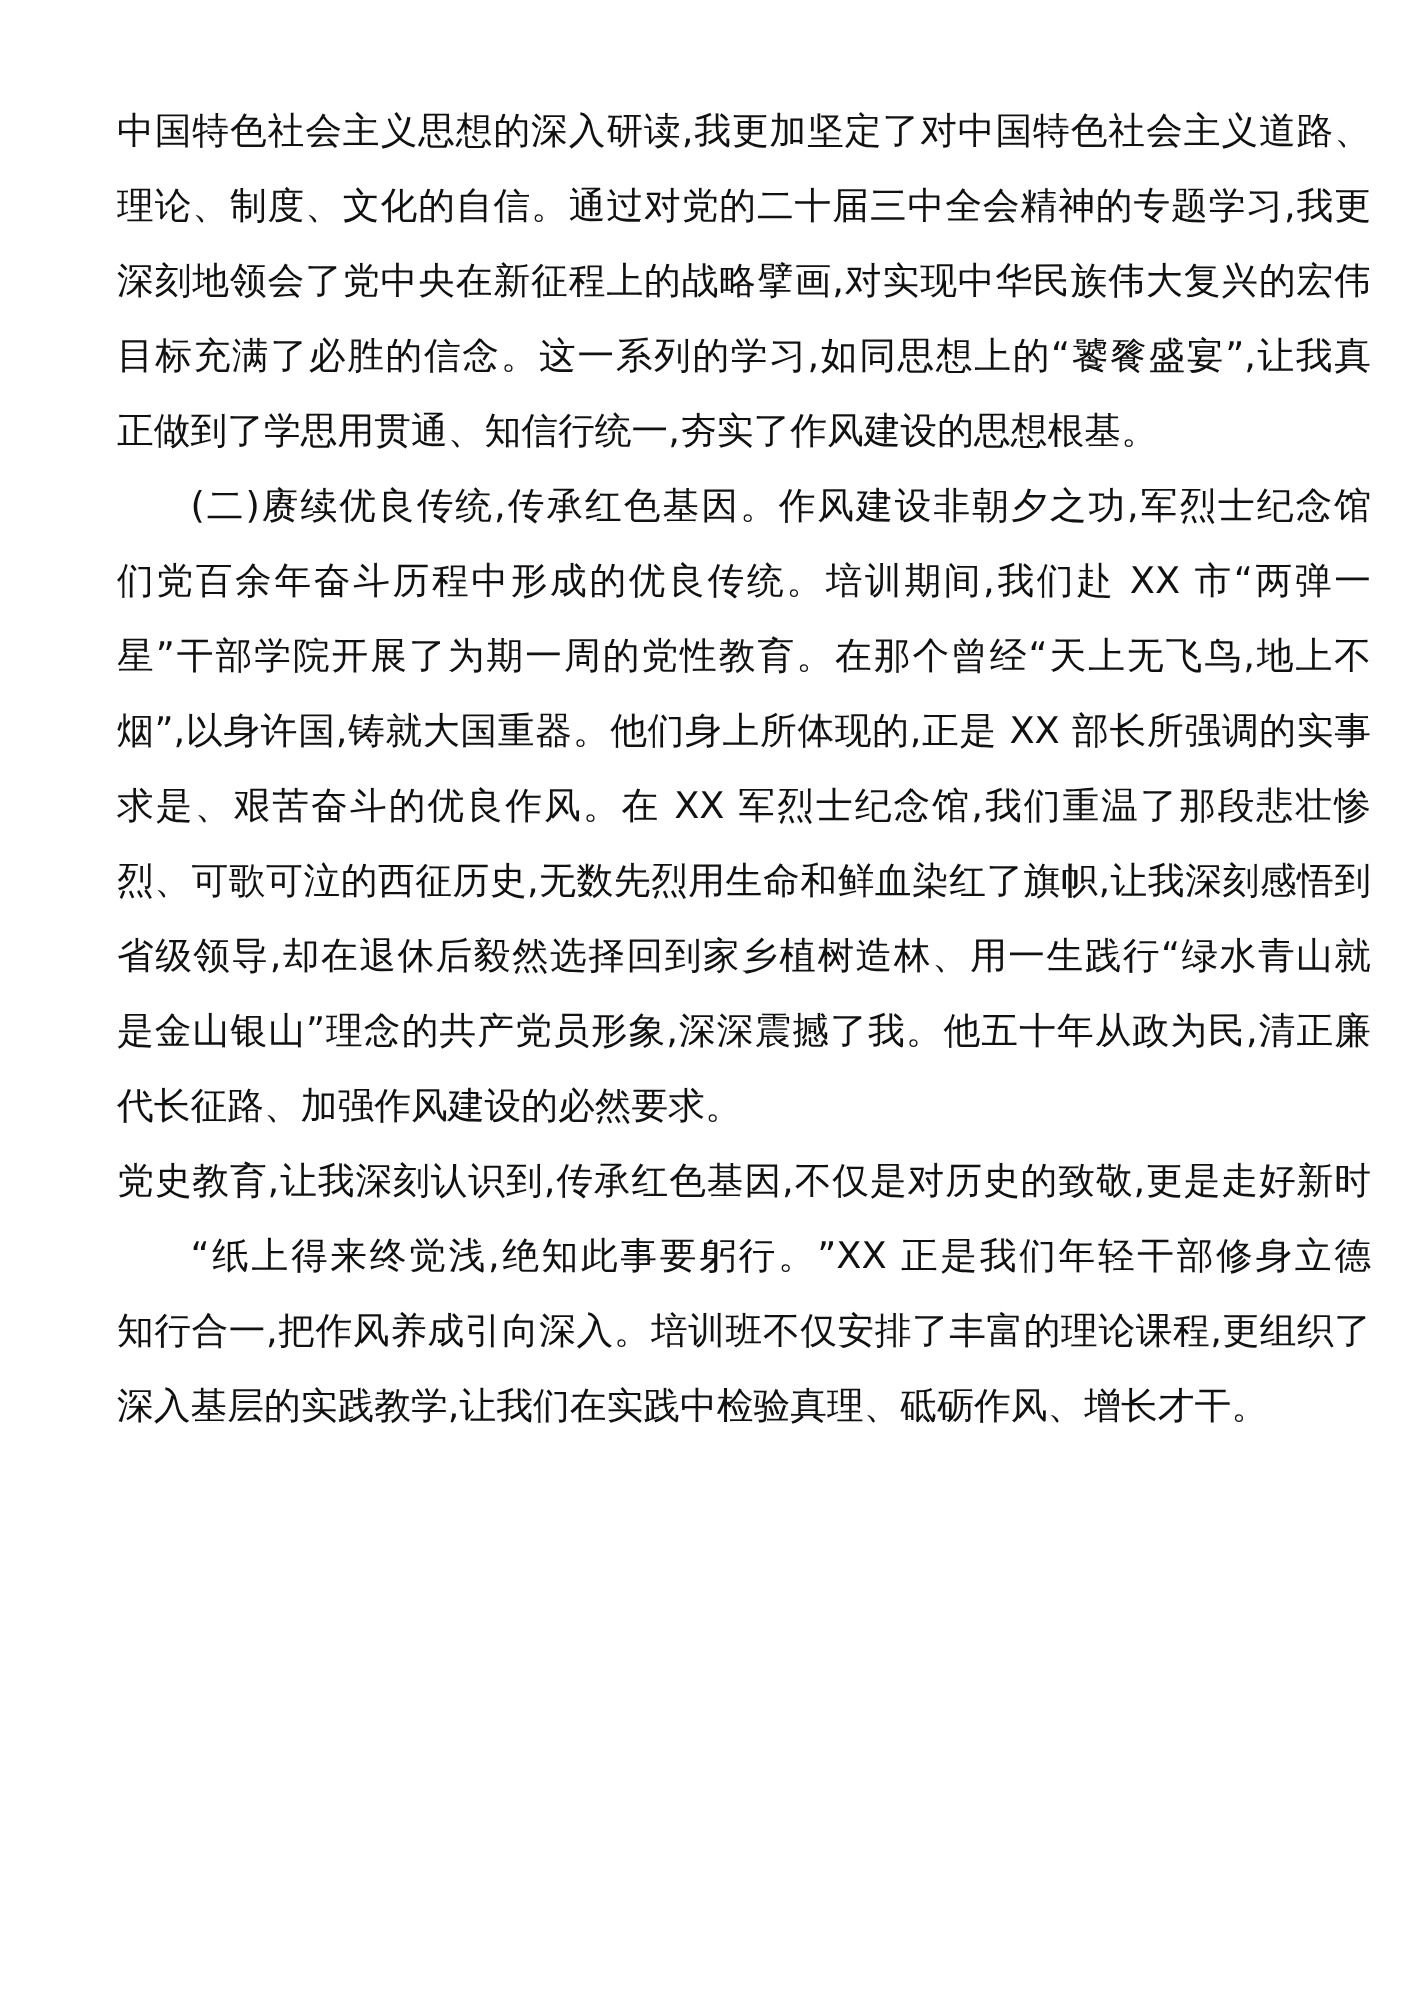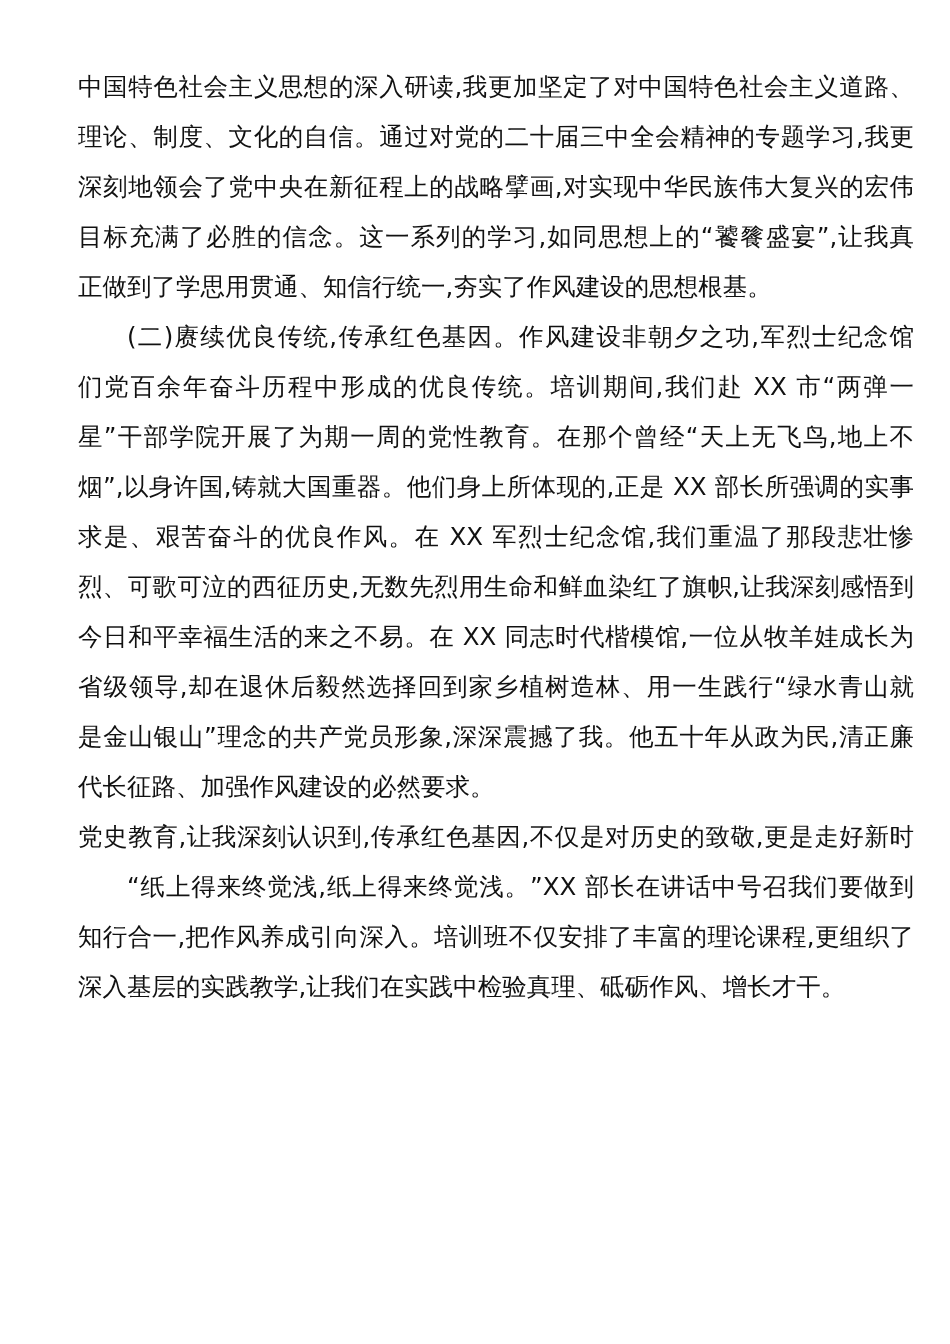--- a/index.html
+++ b/index.html
@@ -54,27 +54,26 @@
     <div class="line last">正做到了学思用贯通、知信行统一,夯实了作风建设的思想根基。</div>
   </div>
 
   <div class="paragraph">
     <div class="line indent">(二)赓续优良传统,传承红色基因。作风建设非朝夕之功,军烈士纪念馆</div>
     <div class="line">们党百余年奋斗历程中形成的优良传统。培训期间,我们赴 XX 市“两弹一</div>
     <div class="line">星”干部学院开展了为期一周的党性教育。在那个曾经“天上无飞鸟,地上不</div>
     <div class="line">烟”,以身许国,铸就大国重器。他们身上所体现的,正是 XX 部长所强调的实事</div>
     <div class="line">求是、艰苦奋斗的优良作风。在 XX 军烈士纪念馆,我们重温了那段悲壮惨</div>
     <div class="line">烈、可歌可泣的西征历史,无数先烈用生命和鲜血染红了旗帜,让我深刻感悟到</div>
-    <div class="line">今日和平幸福生活的来之不易。在 XX 同志时代楷模馆,一位从牧羊娃成长为</div>
     <div class="line">省级领导,却在退休后毅然选择回到家乡植树造林、用一生践行“绿水青山就</div>
     <div class="line">是金山银山”理念的共产党员形象,深深震撼了我。他五十年从政为民,清正廉</div>
     <div class="line last">代长征路、加强作风建设的必然要求。</div>
     <div class="line">党史教育,让我深刻认识到,传承红色基因,不仅是对历史的致敬,更是走好新时</div>
   </div>
 
 
   <div class="paragraph">
-    <div class="line indent">“纸上得来终觉浅,纸上得来终觉浅。”XX 部长在讲话中号召我们要做到</div>
+    <div class="line indent">“纸上得来终觉浅,绝知此事要躬行。”XX 正是我们年轻干部修身立德</div>
     <div class="line">知行合一,把作风养成引向深入。培训班不仅安排了丰富的理论课程,更组织了</div>
     <div class="line last">深入基层的实践教学,让我们在实践中检验真理、砥砺作风、增长才干。</div>
   </div>
 
 </div>
 
 </body></html>

